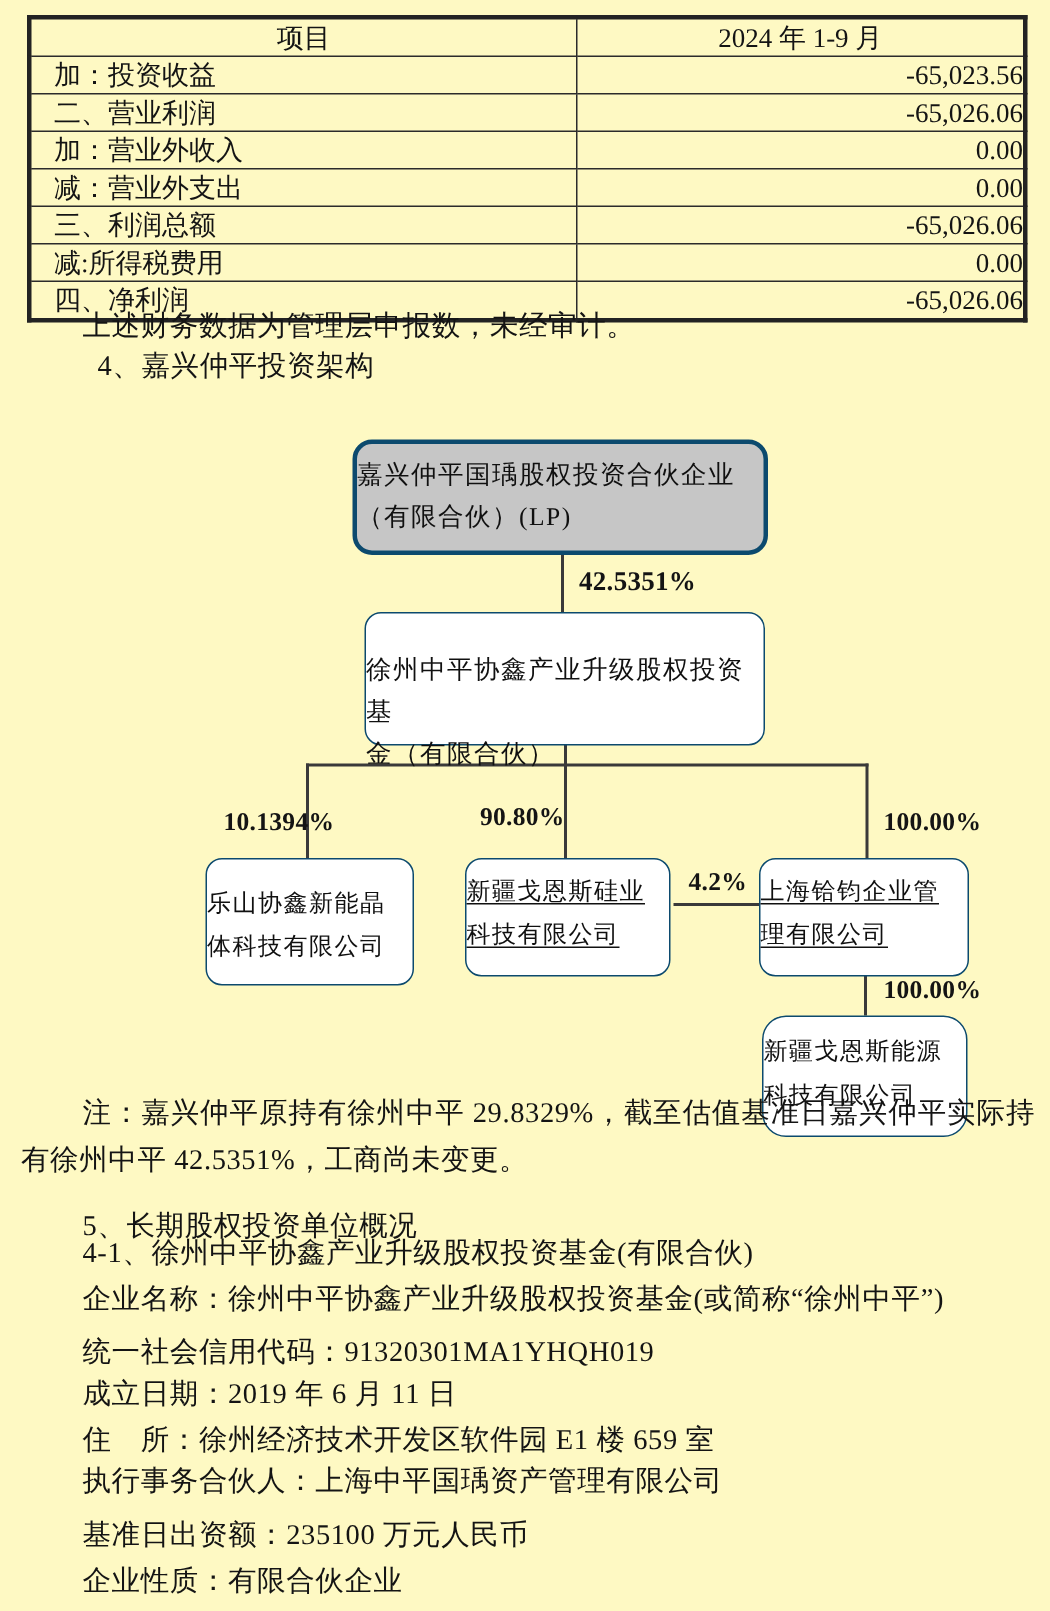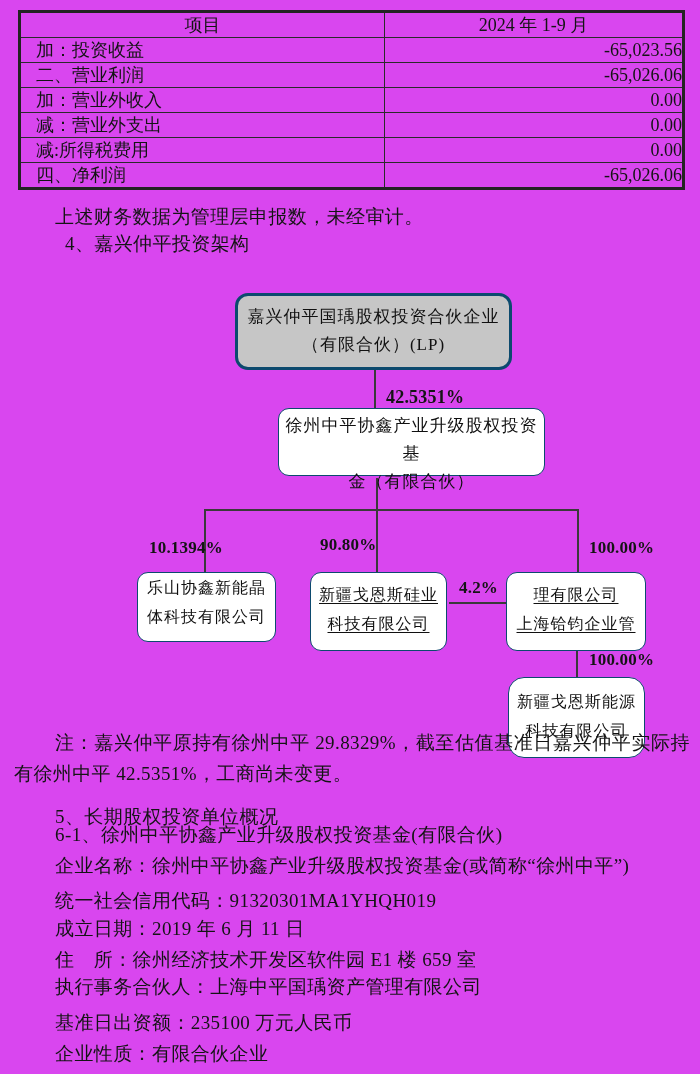--- a/index.html
+++ b/index.html
@@ -1,21 +1,21 @@
 <!DOCTYPE html>
 <html><head>
 <meta charset="utf-8">
 <style>
   html,body{margin:0;padding:0;background:#ffffff;}
   body{
     width:700px;height:1074px;position:relative;overflow:hidden;
     font-family:"Liberation Serif","DejaVu Serif",serif;
     color:#141414;
   }
-  .page{position:absolute;inset:0;background:#d946ef;}
+  .page{position:absolute;inset:0;background:#fef9c3;}
 
   
   .fin-table{
     position:absolute;left:18px;top:10px;width:664px;
     border-collapse:collapse;table-layout:fixed;
     border:3px solid #232323;
   }
   .fin-table th,.fin-table td{
     border:1.6px solid #2b2b2b;
     font-size:18px;font-weight:normal;
@@ -35,29 +35,29 @@
   .note-para{
     position:absolute;left:14px;top:727px;width:676px;
     font-size:19px;line-height:31px;letter-spacing:.4px;
     text-indent:41px;text-align:justify;
   }
 
   
   .dbox{
     position:absolute;background:#ffffff;
     border:1px solid #0c4a6e;border-radius:11px;
-    text-align:center;font-size:16px;line-height:29px;
+    text-align:left;font-size:16px;line-height:29px;
     letter-spacing:1px;color:#101010;
   }
   .dbox .bl{display:block;}
   .dbox-top{
     background:#c6c6c6;border-width:3px;border-radius:13px;
     font-size:17px;line-height:28px;padding-top:7px;
   }
-  .dbox-fund{font-size:17px;line-height:28px;padding-top:3px;margin-left:35px;}
+  .dbox-fund{font-size:17px;line-height:28px;padding-top:24px;}
   .u .bl{text-decoration:underline;text-underline-offset:3px;}
   .dline{position:absolute;background:#3a3a3a;}
   .pct{
     position:absolute;font-weight:bold;font-size:17px;
     white-space:nowrap;letter-spacing:.2px;
   }
   .pct-top{font-size:18px;}
 </style>
 </head>
 <body>
@@ -86,20 +86,24 @@
       </tr>
       <tr>
         <td class="c-label">加：营业外收入</td>
         <td class="c-value">0.00</td>
       </tr>
       <tr>
         <td class="c-label">减：营业外支出</td>
         <td class="c-value">0.00</td>
       </tr>
       <tr>
+        <td class="c-label">三、利润总额</td>
+        <td class="c-value">-65,026.06</td>
+      </tr>
+      <tr>
         <td class="c-label">减:所得税费用</td>
         <td class="c-value">0.00</td>
       </tr>
       <tr>
         <td class="c-label">四、净利润</td>
         <td class="c-value">-65,026.06</td>
       </tr>
     </tbody>
   </table>
 
@@ -110,62 +114,62 @@
 
     <div class="dline" style="left:374px;top:367px;width:2px;height:41px;"></div>
     <div class="dline" style="left:376px;top:478px;width:2px;height:33px;"></div>
     <div class="dline" style="left:204px;top:509px;width:375px;height:2px;"></div>
     <div class="dline" style="left:204px;top:509px;width:2px;height:63px;"></div>
     <div class="dline" style="left:376px;top:509px;width:2px;height:63px;"></div>
     <div class="dline" style="left:577px;top:509px;width:2px;height:63px;"></div>
     <div class="dline" style="left:449px;top:602px;width:57px;height:2px;"></div>
     <div class="dline" style="left:576px;top:646px;width:2px;height:31px;"></div>
 
-    <div class="pct pct-top" style="left:386px;top:387px;">42.5351%</div>
+    <div class="pct pct-top" style="left:386px;top:377px;">42.5351%</div>
     <div class="pct" style="left:149px;top:538px;">10.1394%</div>
     <div class="pct" style="left:320px;top:535px;">90.80%</div>
     <div class="pct" style="left:589px;top:538px;">100.00%</div>
     <div class="pct" style="left:459px;top:578px;">4.2%</div>
     <div class="pct" style="left:589px;top:650px;">100.00%</div>
 
     <div class="dbox dbox-top" style="left:235px;top:293px;width:271px;height:64px;">
       <span class="bl">嘉兴仲平国瑀股权投资合伙企业</span>
       <span class="bl">（有限合伙）(LP)</span>
     </div>
 
     <div class="dbox dbox-fund" style="left:243px;top:408px;width:265px;height:63px;">
       <span class="bl">徐州中平协鑫产业升级股权投资基</span>
       <span class="bl">金（有限合伙）</span>
     </div>
 
-    <div class="dbox" style="left:137px;top:572px;width:137px;height:68px;padding-top:0;">
+    <div class="dbox" style="left:137px;top:572px;width:137px;height:68px;padding-top:15px;">
       <span class="bl">乐山协鑫新能晶</span>
       <span class="bl">体科技有限公司</span>
     </div>
 
     <div class="dbox u" style="left:310px;top:572px;width:135px;height:70px;padding-top:7px;">
       <span class="bl">新疆戈恩斯硅业</span>
       <span class="bl">科技有限公司</span>
     </div>
 
     <div class="dbox u" style="left:506px;top:572px;width:138px;height:70px;padding-top:7px;">
+      <span class="bl">上海铪钧企业管</span>
       <span class="bl">理有限公司</span>
-      <span class="bl">上海铪钧企业管</span>
     </div>
 
     <div class="dbox" style="left:508px;top:677px;width:135px;height:70px;padding-top:9px;border-radius:16px;">
       <span class="bl">新疆戈恩斯能源</span>
       <span class="bl">科技有限公司</span>
     </div>
   </div>
 
   <div class="note-para">注：嘉兴仲平原持有徐州中平 29.8329%，截至估值基准日嘉兴仲平实际持有徐州中平 42.5351%，工商尚未变更。</div>
 
   <div class="tline" style="top:804px;">5、长期股权投资单位概况</div>
-  <div class="tline" style="top:822px;">6-1、徐州中平协鑫产业升级股权投资基金(有限合伙)</div>
+  <div class="tline" style="top:822px;">4-1、徐州中平协鑫产业升级股权投资基金(有限合伙)</div>
   <div class="tline" style="top:853px;">企业名称：徐州中平协鑫产业升级股权投资基金(或简称“徐州中平”)</div>
   <div class="tline" style="top:888px;">统一社会信用代码：91320301MA1YHQH019</div>
   <div class="tline" style="top:916px;">成立日期：2019 年 6 月 11 日</div>
   <div class="tline" style="top:947px;">住　所：徐州经济技术开发区软件园 E1 楼 659 室</div>
   <div class="tline" style="top:974px;">执行事务合伙人：上海中平国瑀资产管理有限公司</div>
   <div class="tline" style="top:1010px;">基准日出资额：235100 万元人民币</div>
   <div class="tline" style="top:1041px;">企业性质：有限合伙企业</div>
 
 </div>
 

